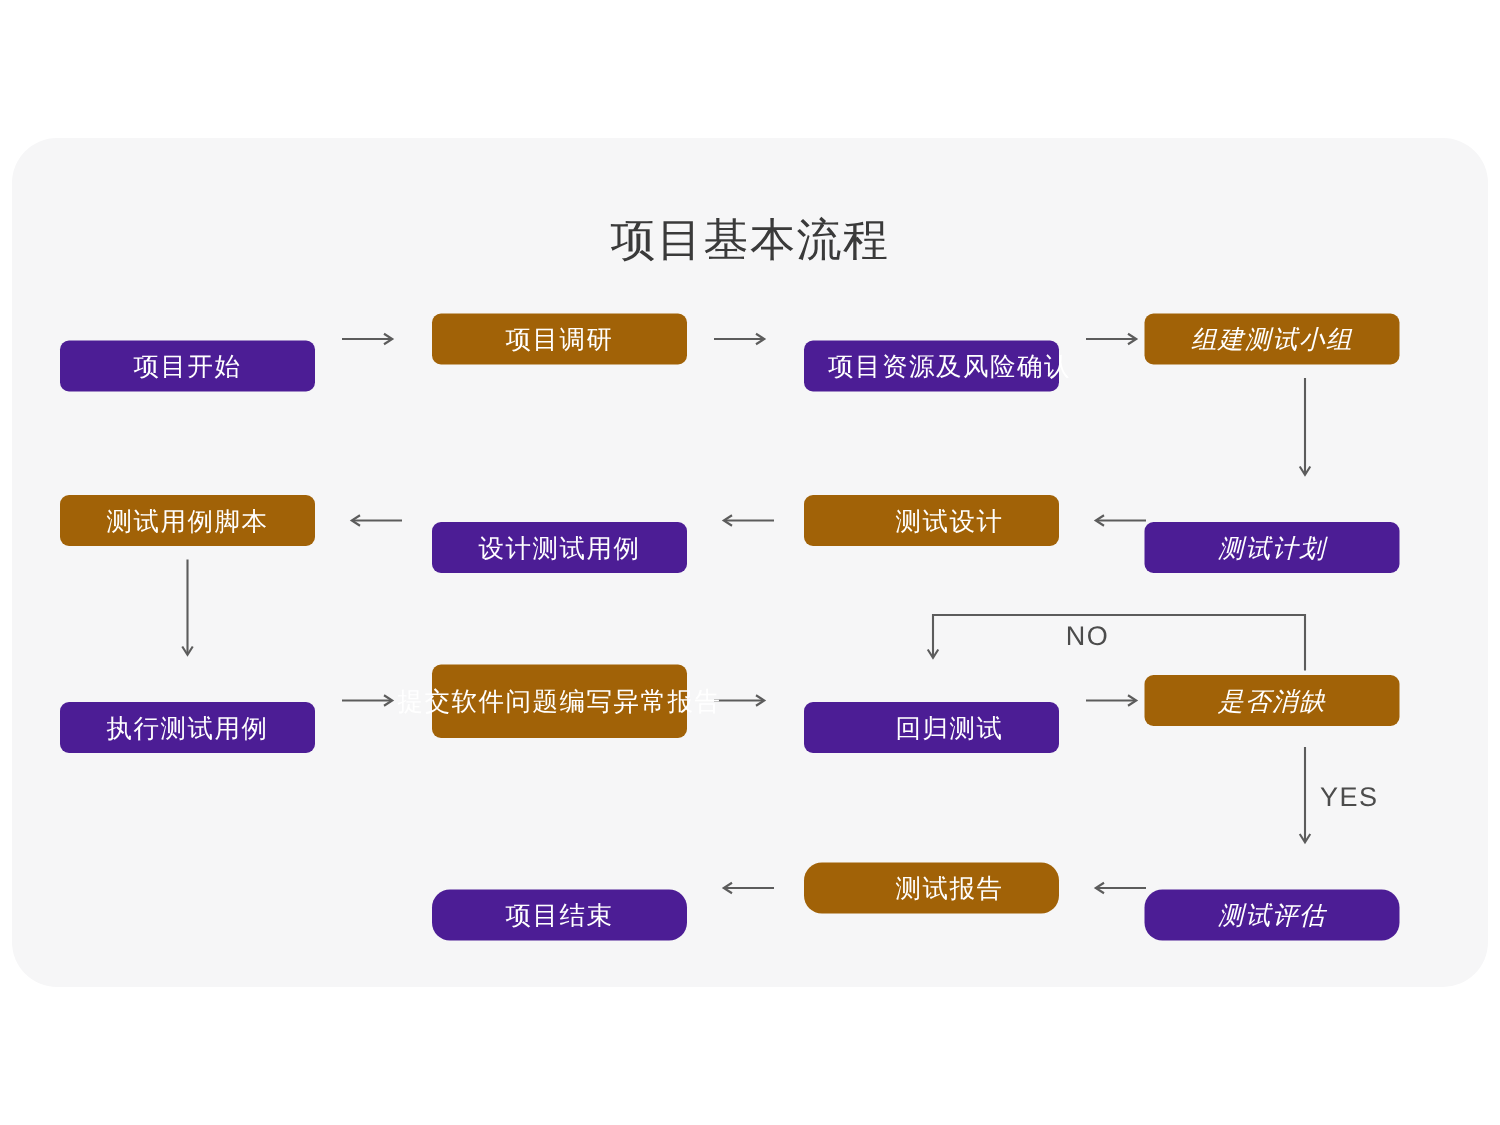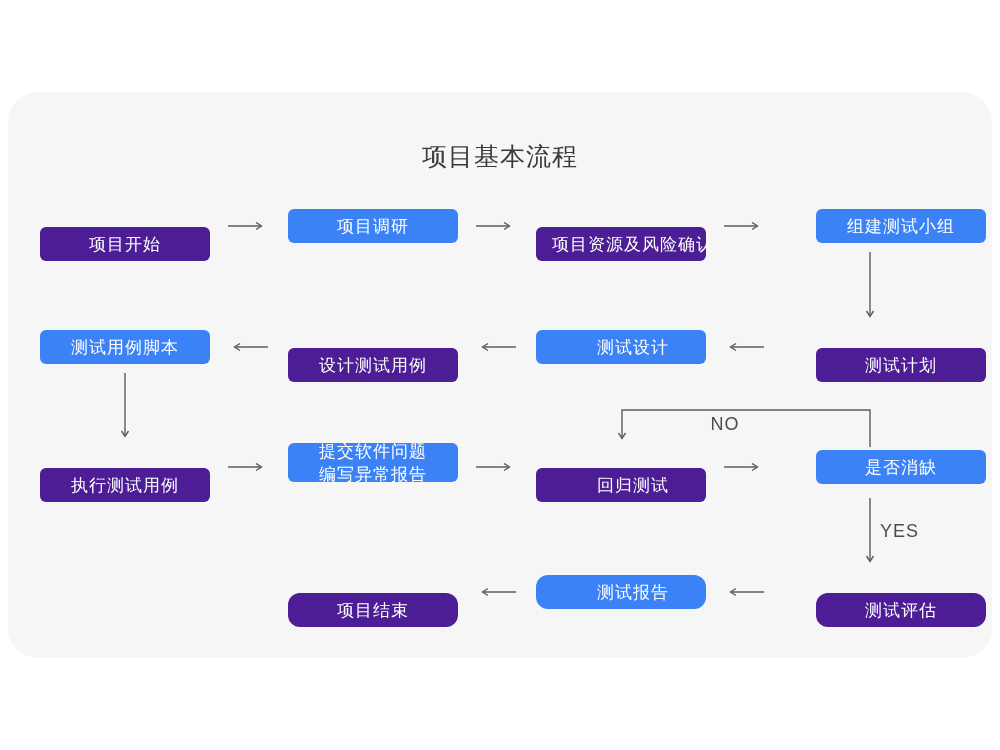--- a/index.html
+++ b/index.html
@@ -20,21 +20,21 @@
     height: 566px;
     background: #f6f6f7;
     border-radius: 30px;
   }
   .title {
     position: absolute;
     left: 0;
     top: 140px;
     width: 100%;
     text-align: center;
-    font-size: 25px;
+    font-size: 30px;
     font-weight: 500;
     letter-spacing: 1px;
     color: #3a3a3a;
   }
   .connectors {
     position: absolute;
     left: 0;
     top: 0;
     width: 1000px;
     height: 750px;
@@ -47,24 +47,24 @@
     border-radius: 6px;
     display: flex;
     align-items: center;
     justify-content: center;
     font-size: 17px;
     color: #ffffff;
     letter-spacing: 1px;
     white-space: nowrap;
   }
   .node.purple { background: #4c1d95; margin-top: 18px; }
-  .node.gray   { background: #3b82f6; }
+  .node.gray   { background: #a16207; }
   .node.tall {
-    height: 39px;
-    flex-direction: column;
+    height: 49px;
+    flex-direction: row;
     line-height: 23px;
     align-items: center;
   }
   .edge-label {
     position: absolute;
     font-size: 18px;
     color: #4c4c4c;
     letter-spacing: 1px;
   }
   .edge-label.no  { left: 700px; top: 414px; width: 50px; text-align: center; }
@@ -72,21 +72,21 @@
 
   
   .r1 { top: 209px; }
   .r2 { top: 330px; text-align: right; }
   .r3 { top: 450px; }
   .r3t { top: 443px; }
   .r4 { top: 575px; border-radius: 12px; }
   .c1 { left: 40px; }
   .c2 { left: 288px; }
   .c3 { left: 536px; padding-left: 24px; }
-  .c4 { left: 816px; }
+  .c4 { left: 763px; font-style: italic; }
 </style>
 </head>
 <body>
 
 <div class="page">
   <div class="card"></div>
 
   <div class="title">项目基本流程</div>
 
   <svg class="connectors" viewBox="0 0 1000 750" width="1000" height="750" xmlns="http://www.w3.org/2000/svg">

